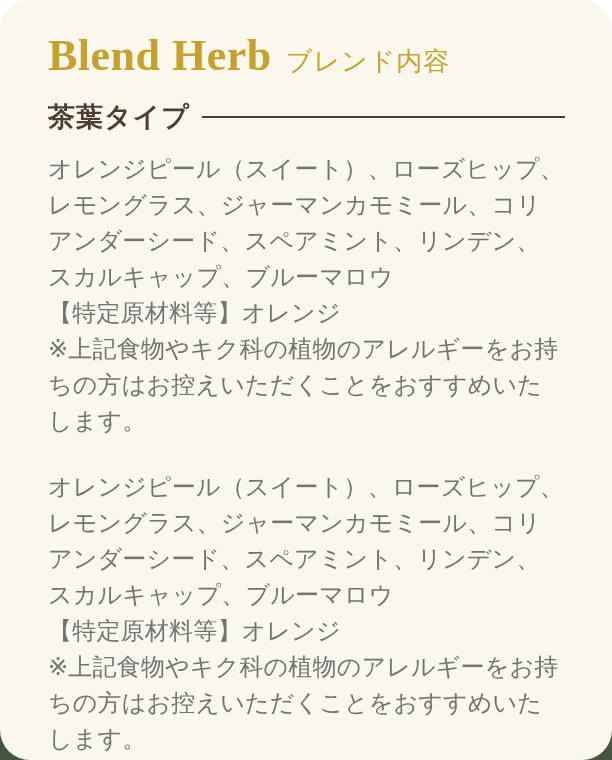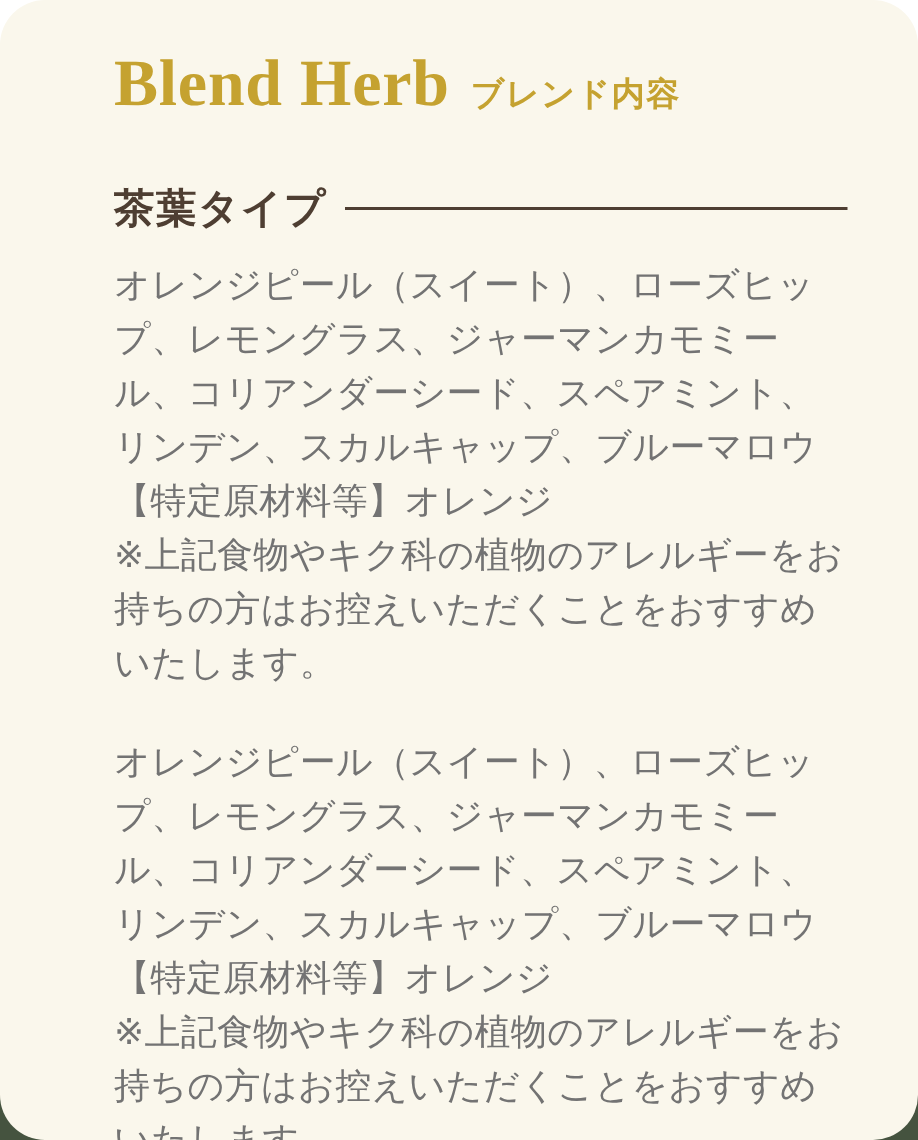--- a/index.html
+++ b/index.html
@@ -12,47 +12,47 @@
     background: linear-gradient(to bottom, #ffffff 0px, #ffffff 380px, #45533f 380px, #45533f 760px);
     overflow: hidden;
   }
 
   .card {
     position: absolute;
     inset: 0;
     box-sizing: border-box;
     background: #faf7ec;
     border-radius: 30px;
-    padding: 32px 47px 0 76px;
+    padding: 32px 47px 0 48px;
     font-family: "Liberation Sans", "DejaVu Sans", sans-serif;
     color: #564a41;
   }
 
   .title {
     margin: 0;
     display: flex;
     align-items: baseline;
     gap: 14px;
     line-height: 48px;
     color: #c5a230;
     white-space: nowrap;
   }
   .title-en {
     font-family: "Liberation Serif", "DejaVu Serif", serif;
     font-size: 44px;
     font-weight: 600;
     letter-spacing: 0.5px;
   }
   .title-ja {
-    font-size: 22px;
-    font-weight: 700;
+    font-size: 26px;
+    font-weight: 400;
     letter-spacing: 1px;
   }
 
-  .section { margin-top: 34px; }
+  .section { margin-top: 14px; }
   .section.second { margin-top: 30px; }
 
   .section-heading {
     display: flex;
     align-items: center;
     gap: 12px;
     margin: 0;
     font-size: 27px;
     font-weight: 700;
     line-height: 36px;

